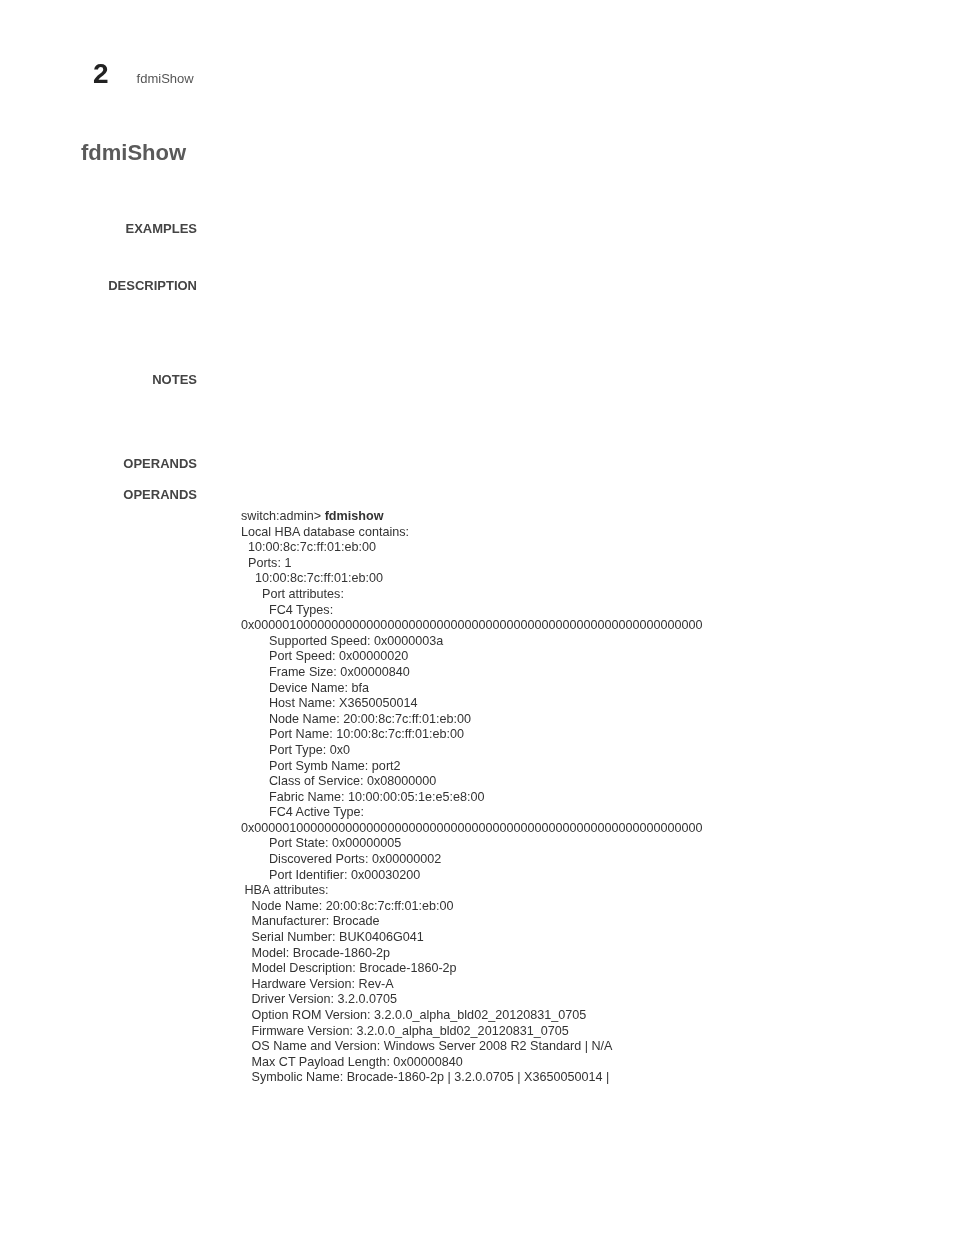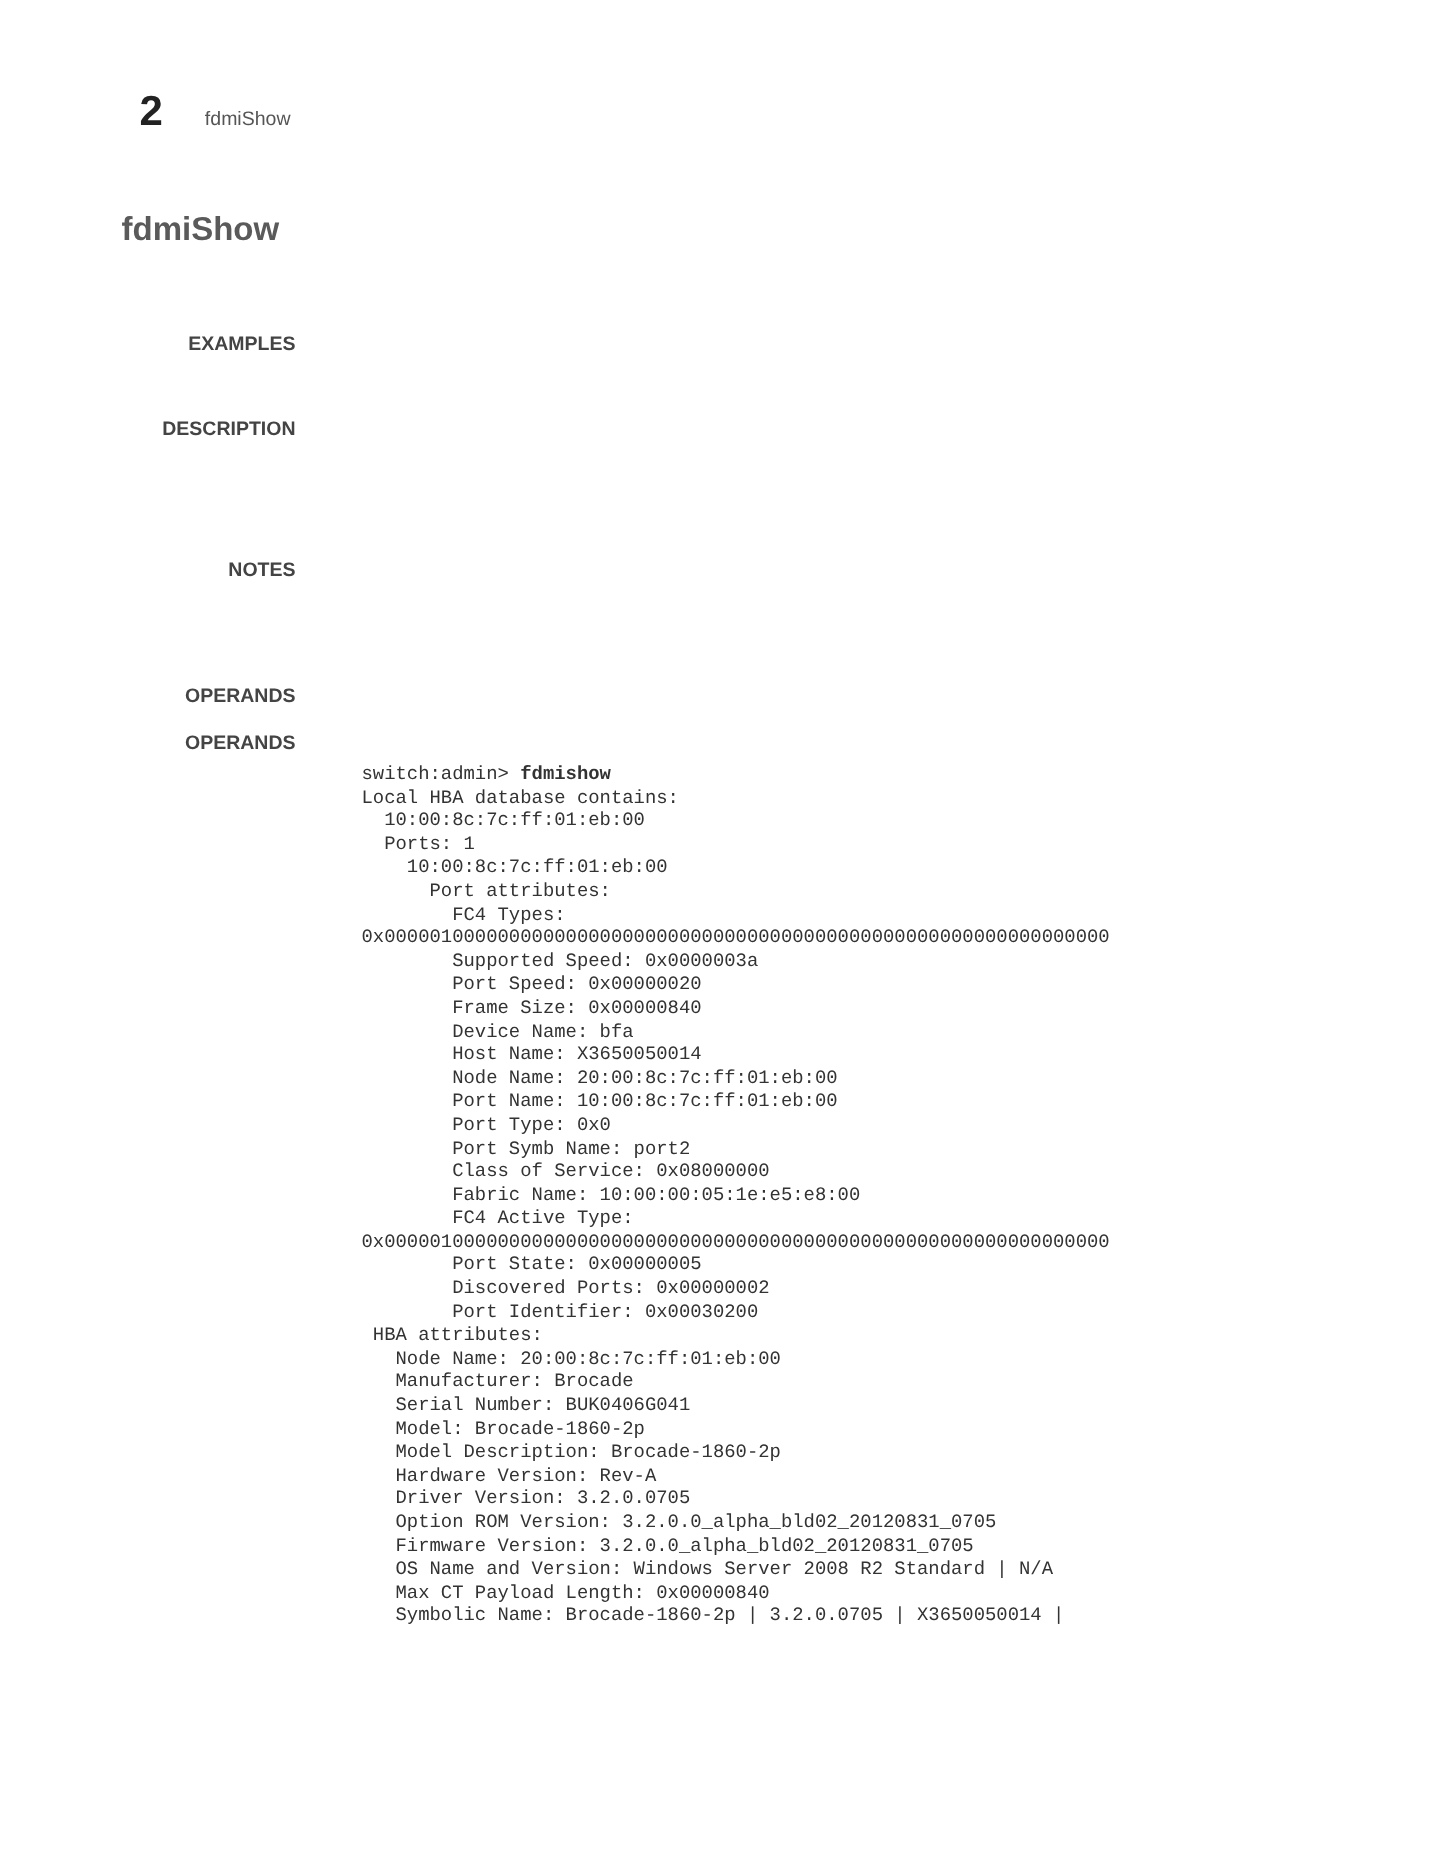--- a/index.html
+++ b/index.html
@@ -47,21 +47,21 @@
     }
     .lbl-synopsis { top: 221px; }
     .lbl-description { top: 278px; }
     .lbl-notes { top: 372px; }
     .lbl-operands { top: 456px; }
     .lbl-examples { top: 487px; }
     .example-block {
       position: absolute;
       top: 509px;
       left: 241px;
-      font-family: Liberation Mono, monospace;
+      font-family: Liberation Sans, sans-serif;
       font-size: 12.6px;
       line-height: 15.6px;
       white-space: pre;
       color: #333;
     }
     .bold { font-weight: bold; }
   </style>
 </head>
 <body>
 

